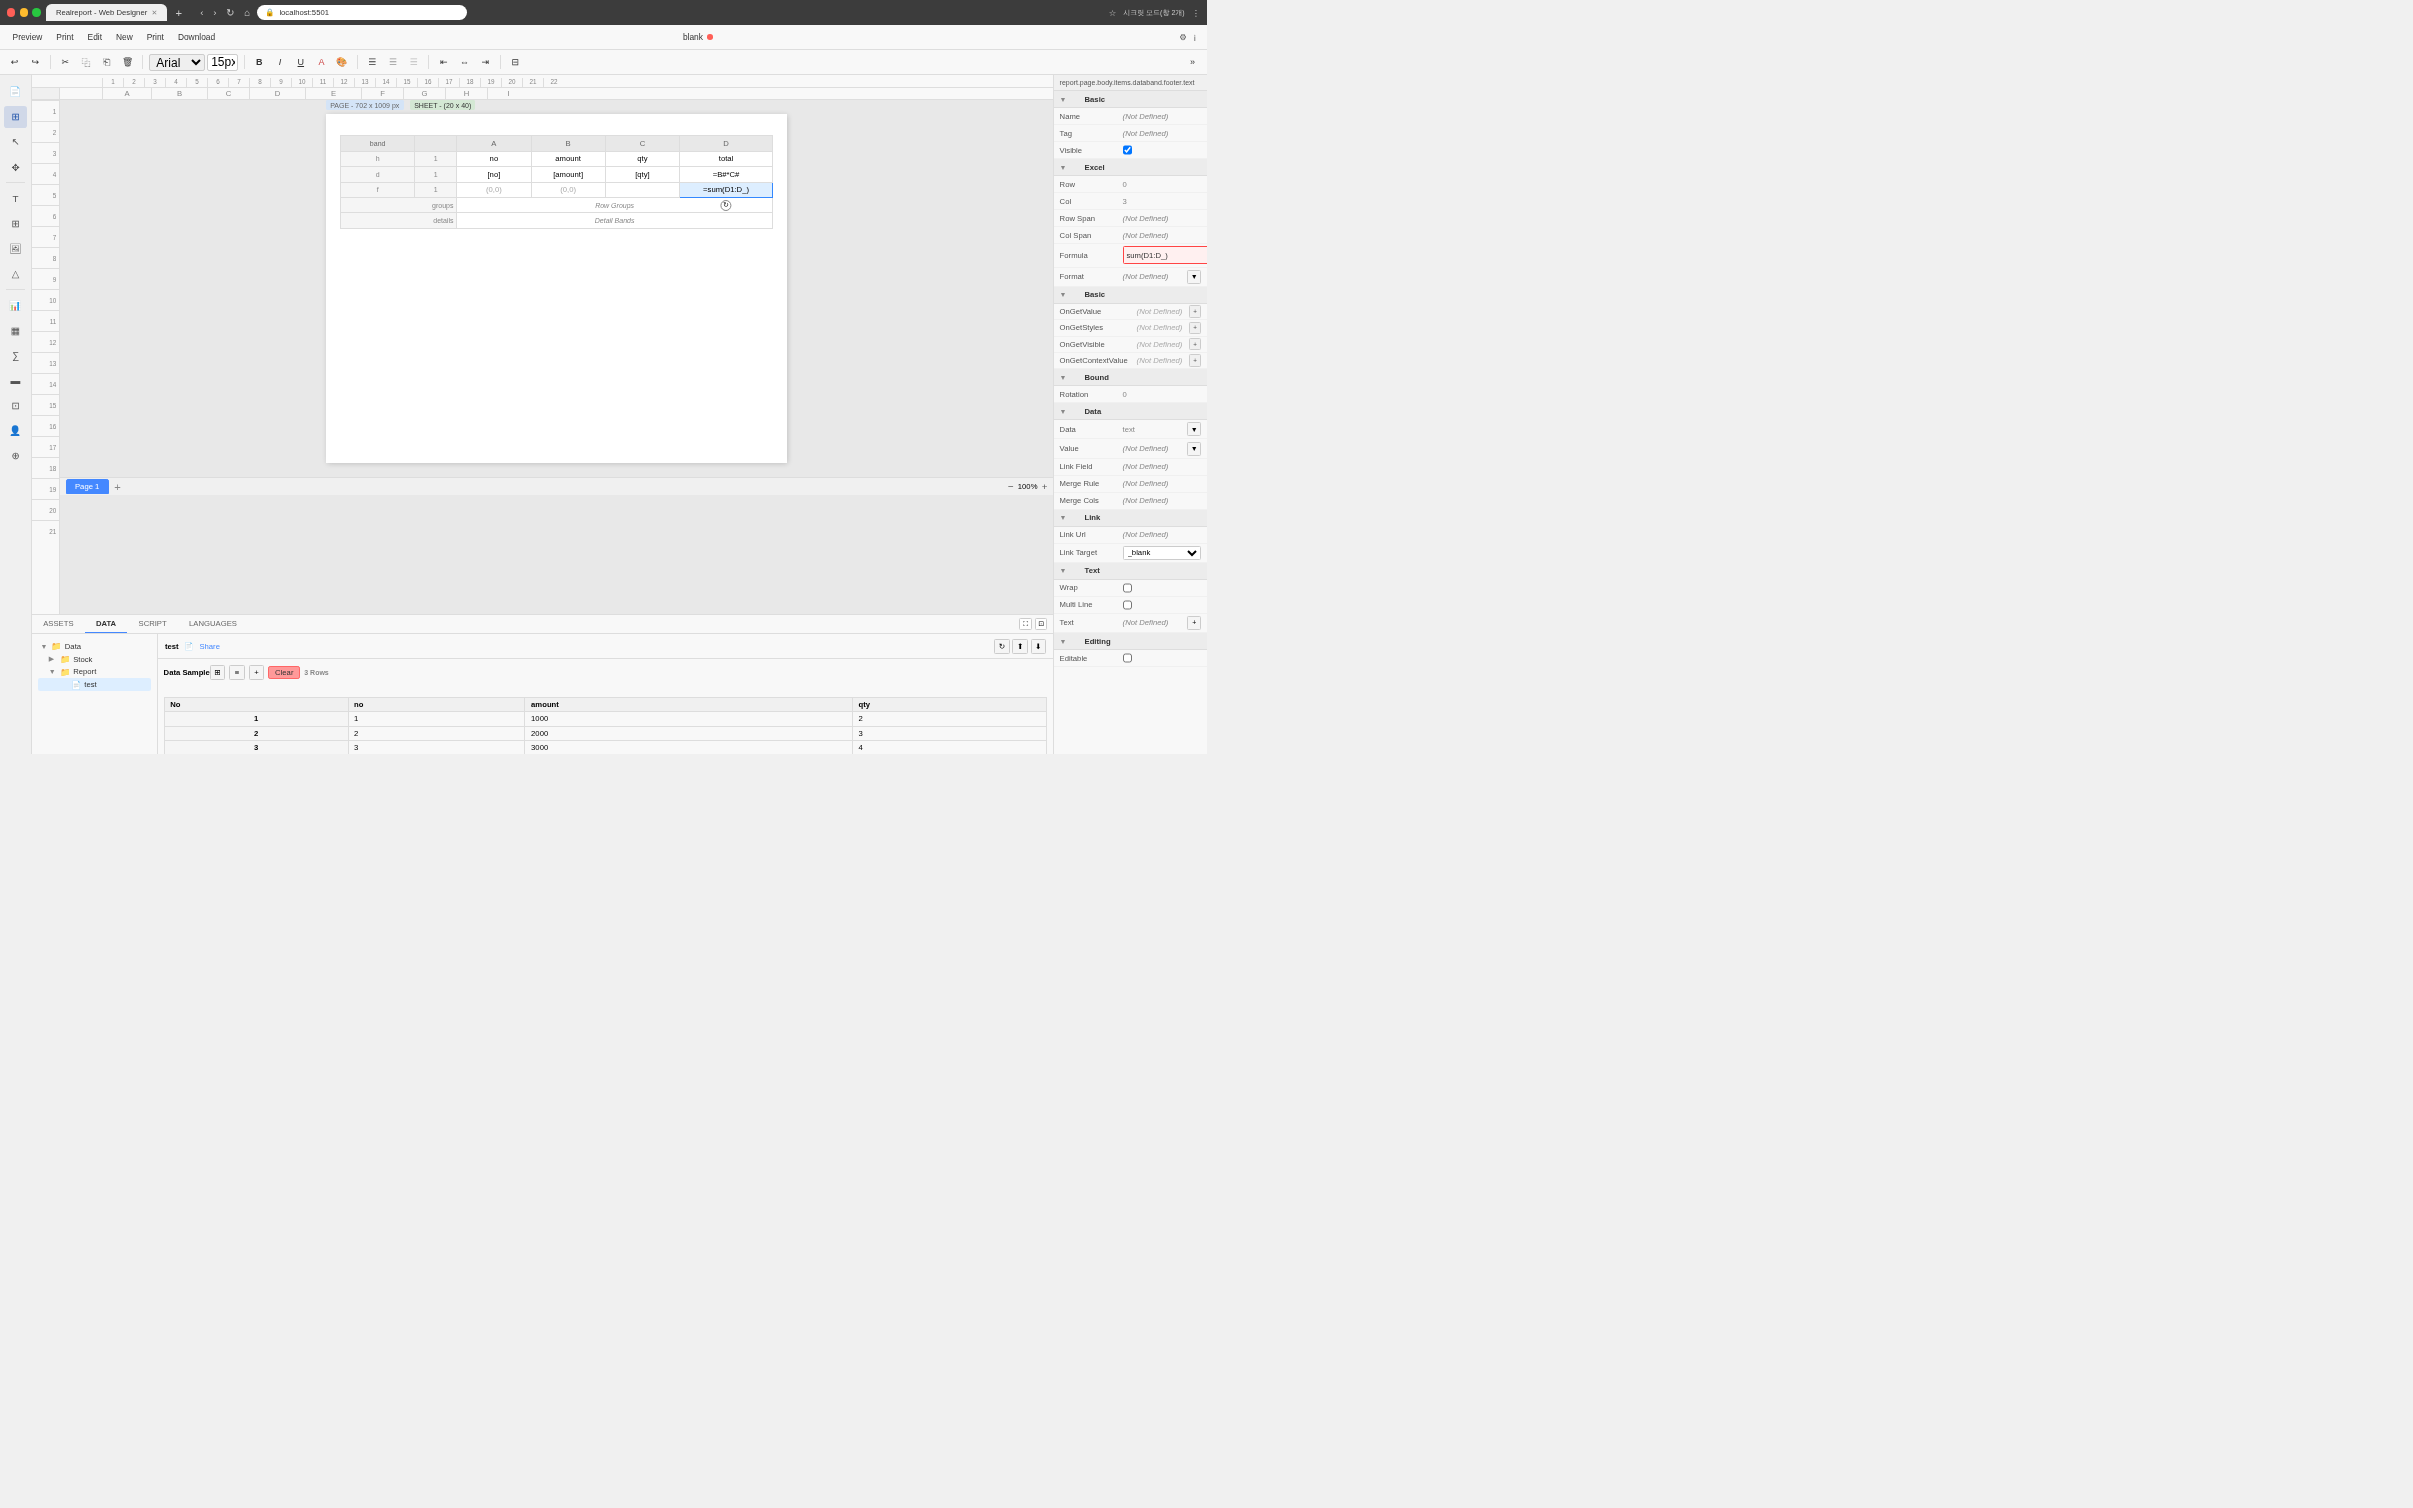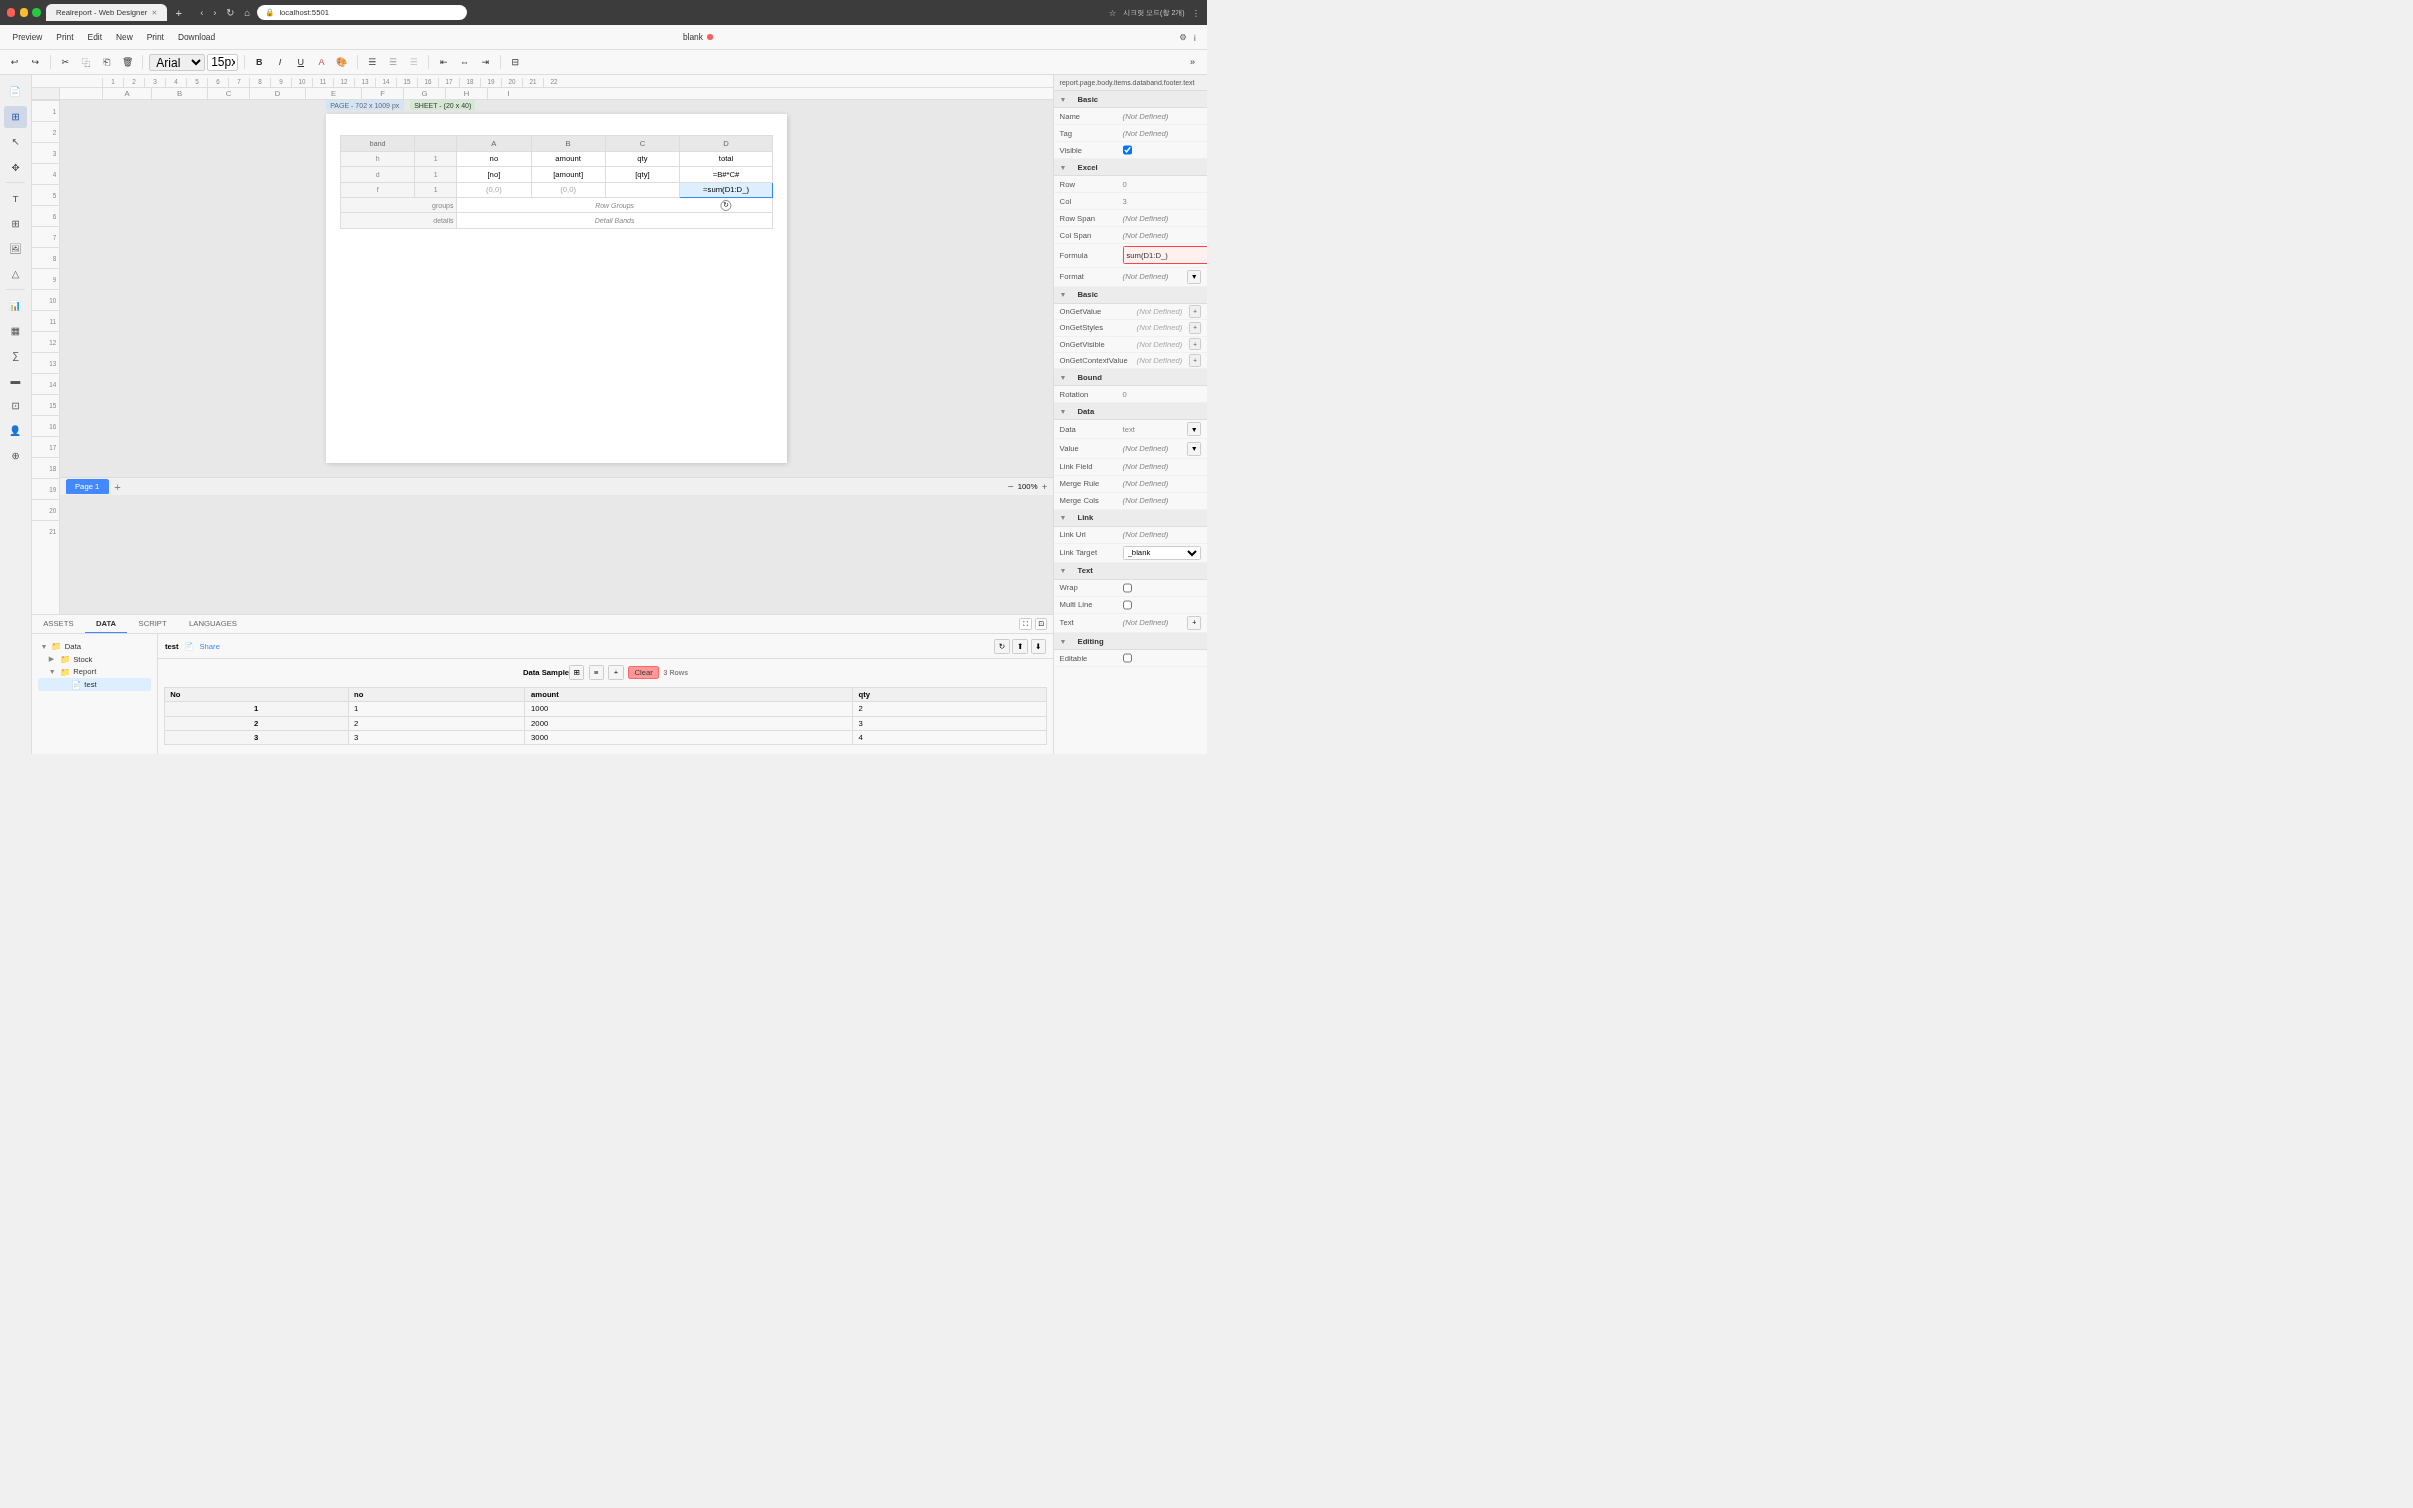--- a/index.html
+++ b/index.html
@@ -88,31 +88,31 @@
     .tree-item { display: flex; align-items: center; gap: 2.8px; padding: 1.4px 2.8px; cursor: pointer; font-size: 7.7px; color: #333; border-radius: 2.1px; }
     .tree-arrow { font-size: 7px; color: #888; width: 8.4px; }
     .tree-icon { font-size: 8.4px; }
     .tree-label { font-size: 7.7px; }
 
     
     .data-panel { flex: 1; display: flex; flex-direction: column; overflow: hidden; }
     .data-header { padding: 4.2px 7px; border-bottom: 0.7px solid #ddd; display: flex; align-items: center; gap: 5.6px; font-size: 7.7px; background: #f8f8f8; }
     .data-share-btn { font-size: 7.7px; color: #4488ff; cursor: pointer; }
     .data-table-container { flex: 1; overflow: auto; padding: 5.6px; }
-    .data-sample-header { font-size: 7.7px; font-weight: 600; margin-bottom: 7px; display: flex; align-items: center; justify-content: center; }
+    .data-sample-header { font-size: 7.7px; font-weight: 600; margin-bottom: 17px; display: flex; align-items: center; justify-content: flex-start; }
     .data-table { border-collapse: collapse; font-size: 7.7px; width: 100%; }
     .data-table th, .data-table td { border: 0.7px solid #ddd; padding: 2.1px 5.6px; text-align: left; }
     .data-table th { background: #f0f0f0; font-weight: 600; }
     .data-table td:first-child { background: #f5f5f5; font-weight: 600; text-align: center; }
 
     
     .right-panel { width: 154px; background: #f8f8f8; border-left: 0.7px solid #ddd; overflow-y: auto; font-size: 7.7px; }
     .panel-path { padding: 4.2px 5.6px; font-size: 7px; color: #555; border-bottom: 0.7px solid #ddd; background: #f0f0f0; word-break: break-all; }
     .panel-section { margin: 0; }
-    .panel-section-header { padding: 3.5px 5.6px; font-size: 7.7px; font-weight: 600; color: #333; background: #ececec; border-bottom: 0.7px solid #ddd; cursor: pointer; display: flex; align-items: center; gap: 11px; }
+    .panel-section-header { padding: 3.5px 5.6px; font-size: 7.7px; font-weight: 600; color: #333; background: #ececec; border-bottom: 0.7px solid #ddd; cursor: pointer; display: flex; align-items: center; gap: 18px; }
     .panel-section-arrow { font-size: 7px; color: #888; }
     .panel-row { display: flex; align-items: center; padding: 2.1px 5.6px; border-bottom: 0.7px solid #f0f0f0; min-height: 17px; }
     .panel-label { width: 63px; color: #555; font-size: 7.7px; flex-shrink: 0; }
     .panel-value { flex: 1; color: #888; font-size: 7.7px; }
     .panel-input { flex: 1; height: 18px; border: 0.7px solid #ccc; border-radius: 1.4px; font-size: 7.7px; padding: 0 2.8px; background: white; color: #333; }
     .panel-input.highlighted { border-color: #ff4444; background: #fff0f0; }
     .panel-checkbox { width: 9.8px; height: 9.8px; }
     .panel-select { flex: 1; height: 14px; border: 0.7px solid #ccc; border-radius: 1.4px; font-size: 7.7px; background: white; }
     .panel-btn-sm { height: 14px; min-width: 14px; border: 0.7px solid #ccc; background: #f5f5f5; font-size: 7px; cursor: pointer; border-radius: 1.4px; padding: 0 2.8px; }
     .event-row { display: flex; align-items: center; padding: 1.4px 5.6px; border-bottom: 0.7px solid #f0f0f0; min-height: 15.4px; }

